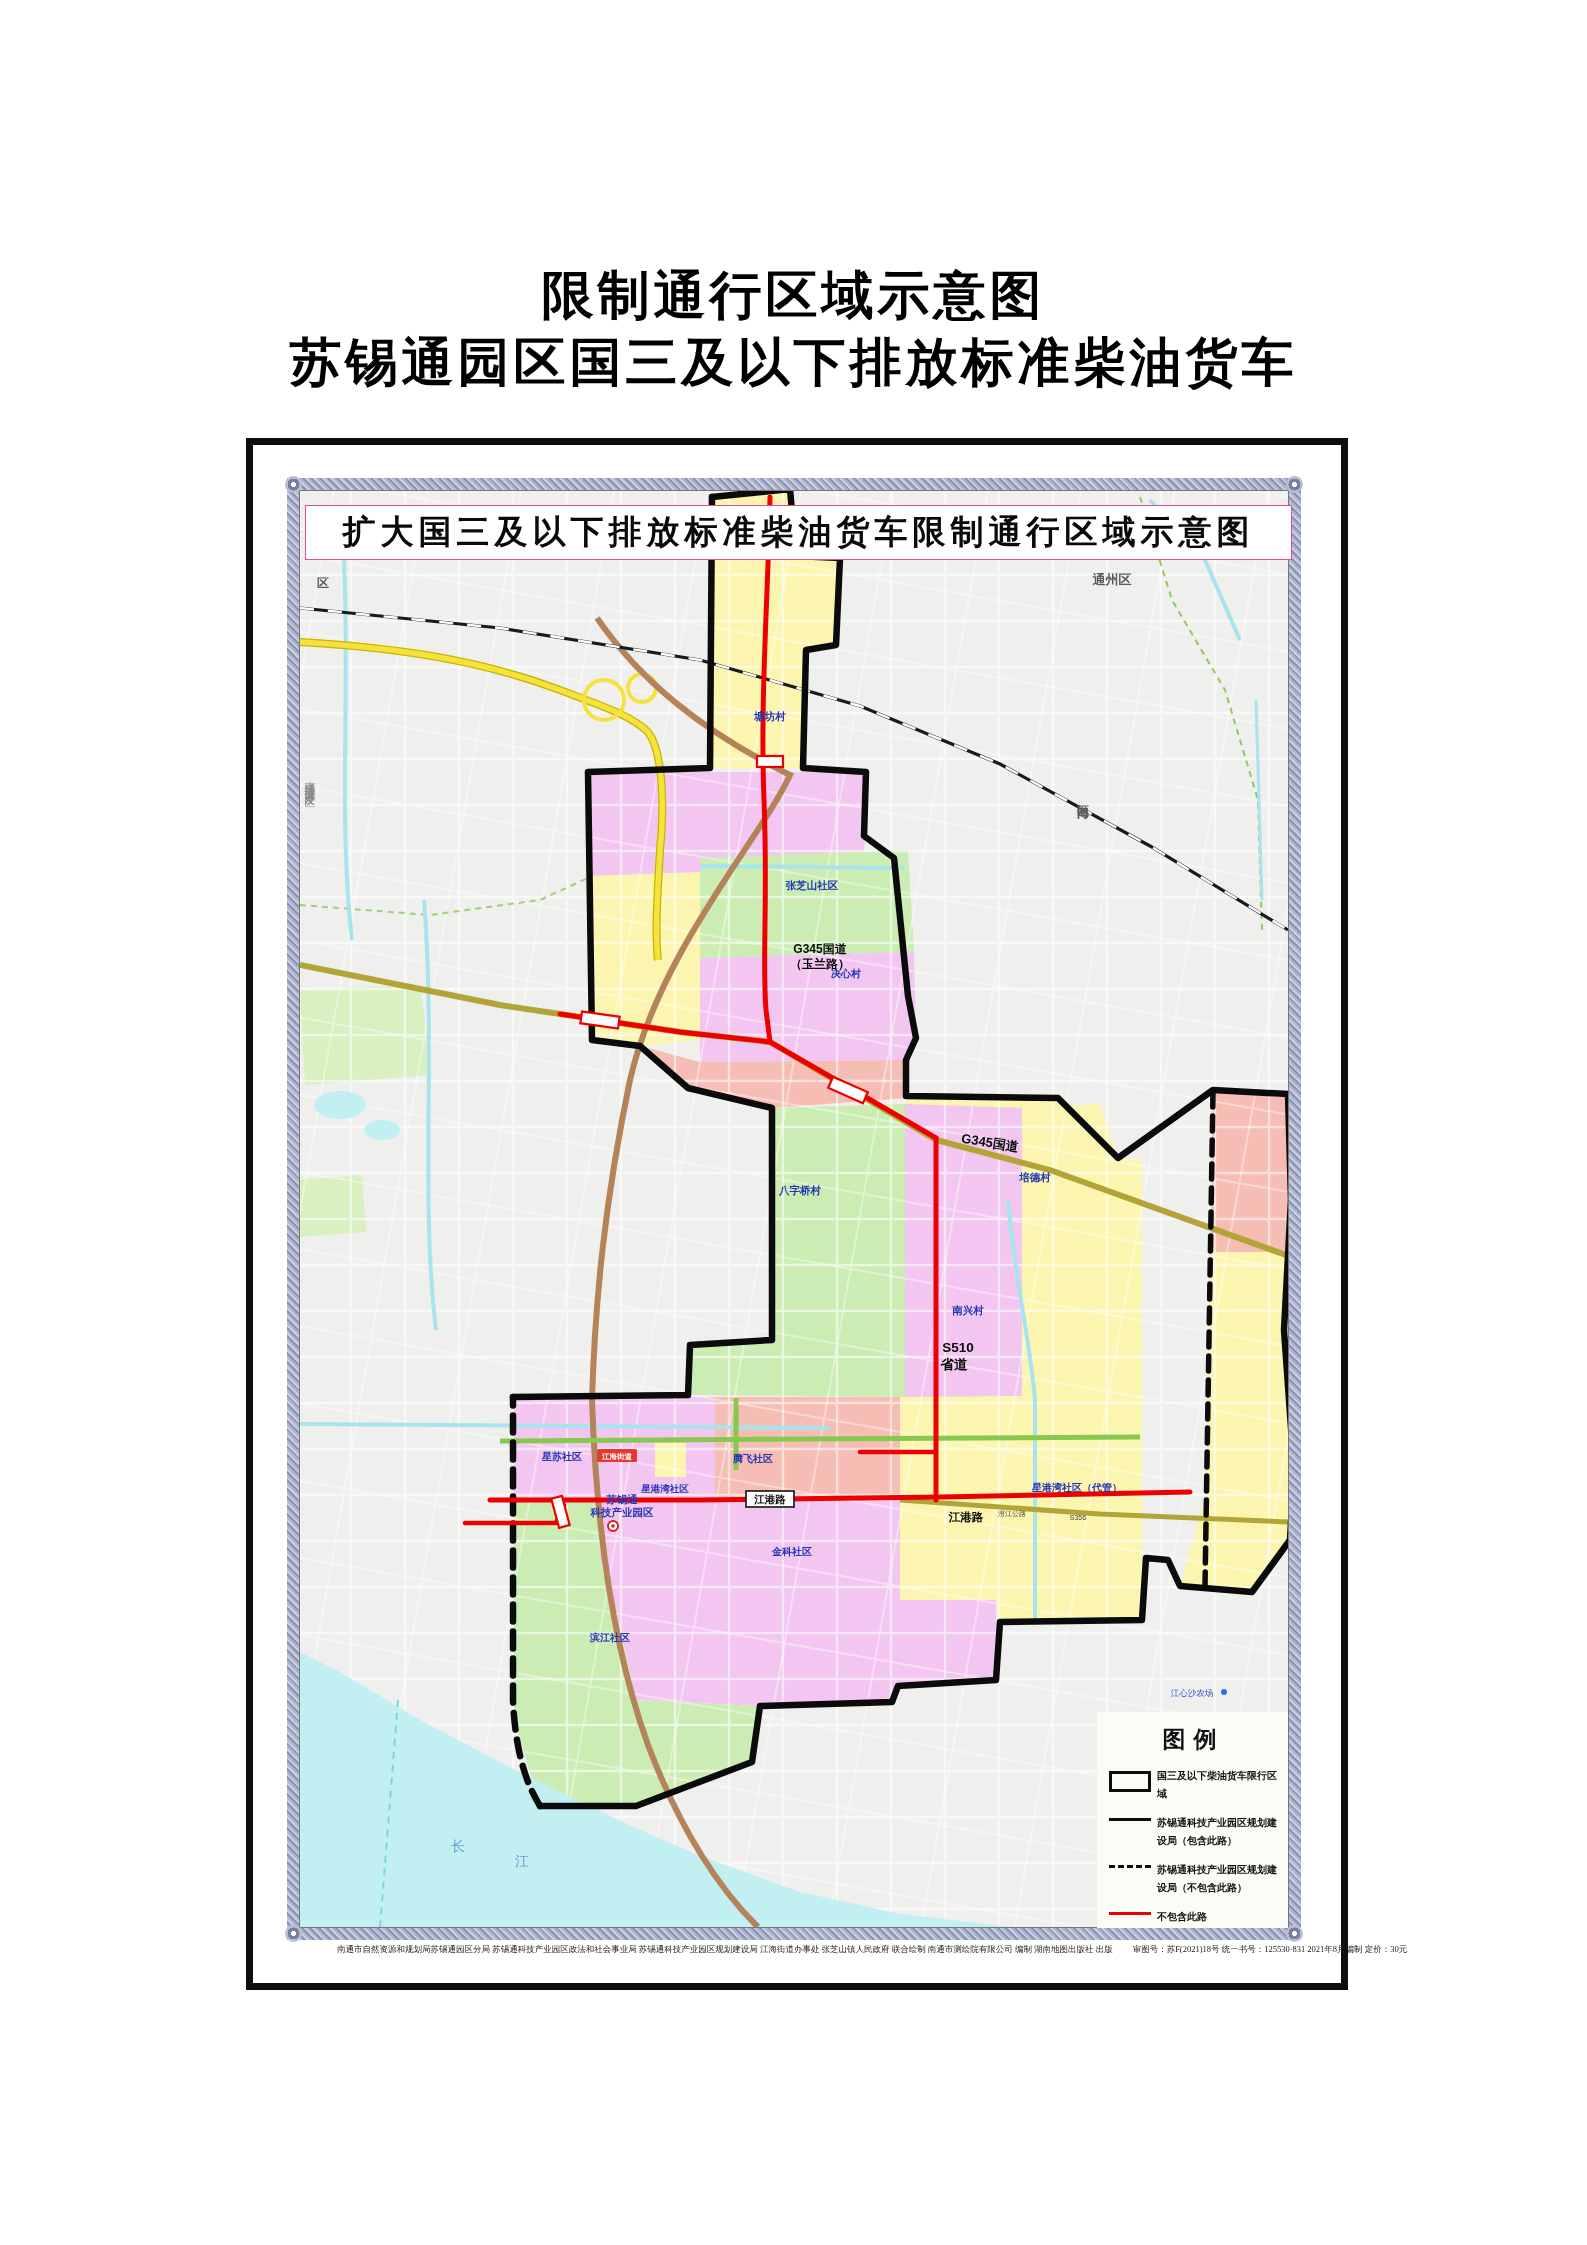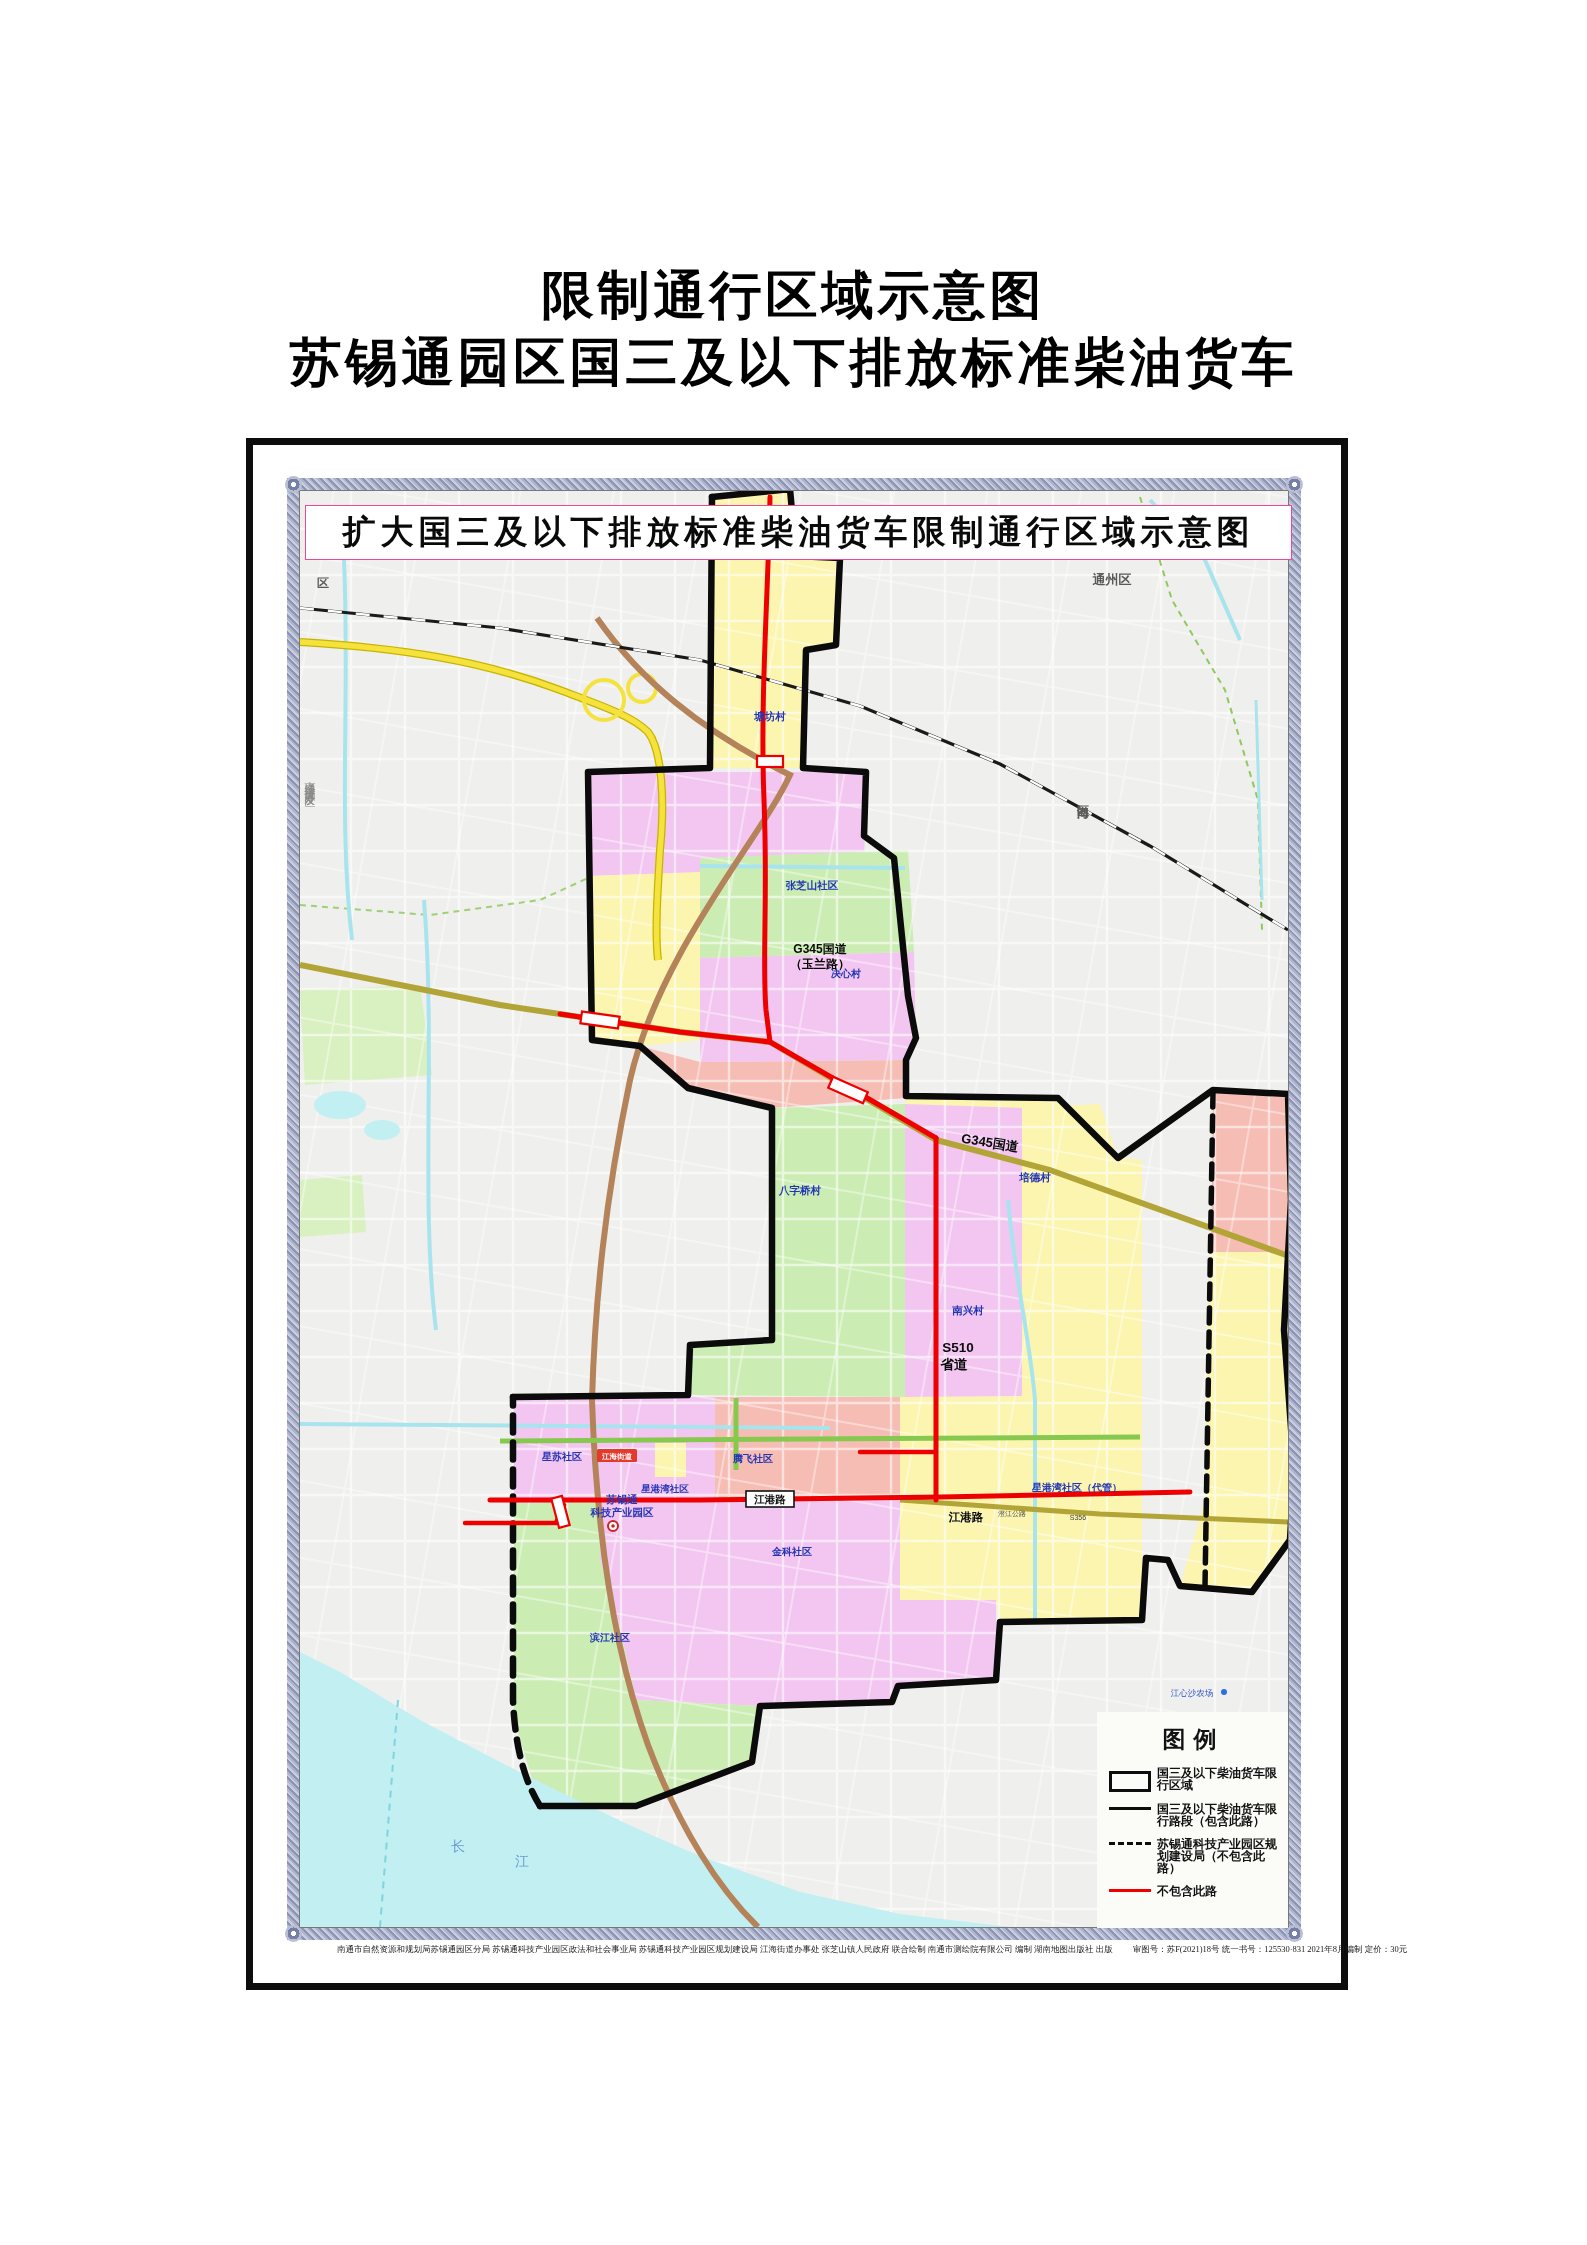--- a/index.html
+++ b/index.html
@@ -47,21 +47,21 @@
     background:#fbfbf8;padding:10px 10px 6px 12px;box-sizing:border-box;
     font-family:"Liberation Serif","DejaVu Serif",serif;
   }
   .legend-title{
     text-align:center;font-size:23px;letter-spacing:8px;color:#111;
     margin:2px 0 12px 0;font-weight:600;
   }
   .legend-item{display:flex;align-items:flex-start;margin-bottom:11px;}
   .legend-sym{width:48px;flex:0 0 48px;display:flex;align-items:center;
     justify-content:flex-start;margin-top:4px;}
-  .legend-text{font-size:12px;line-height:12px;color:#111;font-weight:600;}
+  .legend-text{font-size:10px;line-height:18px;color:#111;font-weight:600;}
   .sym-rect{width:36px;height:15px;border:3.5px solid #0d0d0d;background:#fbfbf8;}
   .sym-solid{width:42px;height:0;border-top:3.5px solid #0d0d0d;}
   .sym-dash{width:42px;height:0;border-top:3.5px dashed #0d0d0d;}
   .sym-red{width:42px;height:0;border-top:3.5px solid #ee0000;}
   
   .credits{
     position:absolute;left:54px;right:58px;top:1499px;z-index:6;
     display:flex;justify-content:space-between;gap:20px;
     font-family:"Liberation Serif","DejaVu Serif",serif;
     font-size:8.5px;color:#1a1a1a;white-space:nowrap;margin-left:30px;
@@ -243,21 +243,21 @@
     <div class="legend-item">
       <div class="legend-sym">
           <div class="sym-rect"></div>
         </div>
       <div class="legend-text">国三及以下柴油货车限行区域</div>
     </div>
     <div class="legend-item">
       <div class="legend-sym">
           <div class="sym-solid"></div>
         </div>
-      <div class="legend-text">国三及以下柴油货车限行路段（包含此路）</div>
+      <div class="legend-text">苏锡通科技产业园区规划建设局（包含此路）</div>
     </div>
     <div class="legend-item">
       <div class="legend-sym">
           <div class="sym-dash"></div>
         </div>
       <div class="legend-text">苏锡通科技产业园区规划建设局（不包含此路）</div>
     </div>
     <div class="legend-item">
       <div class="legend-sym">
           <div class="sym-red"></div>

